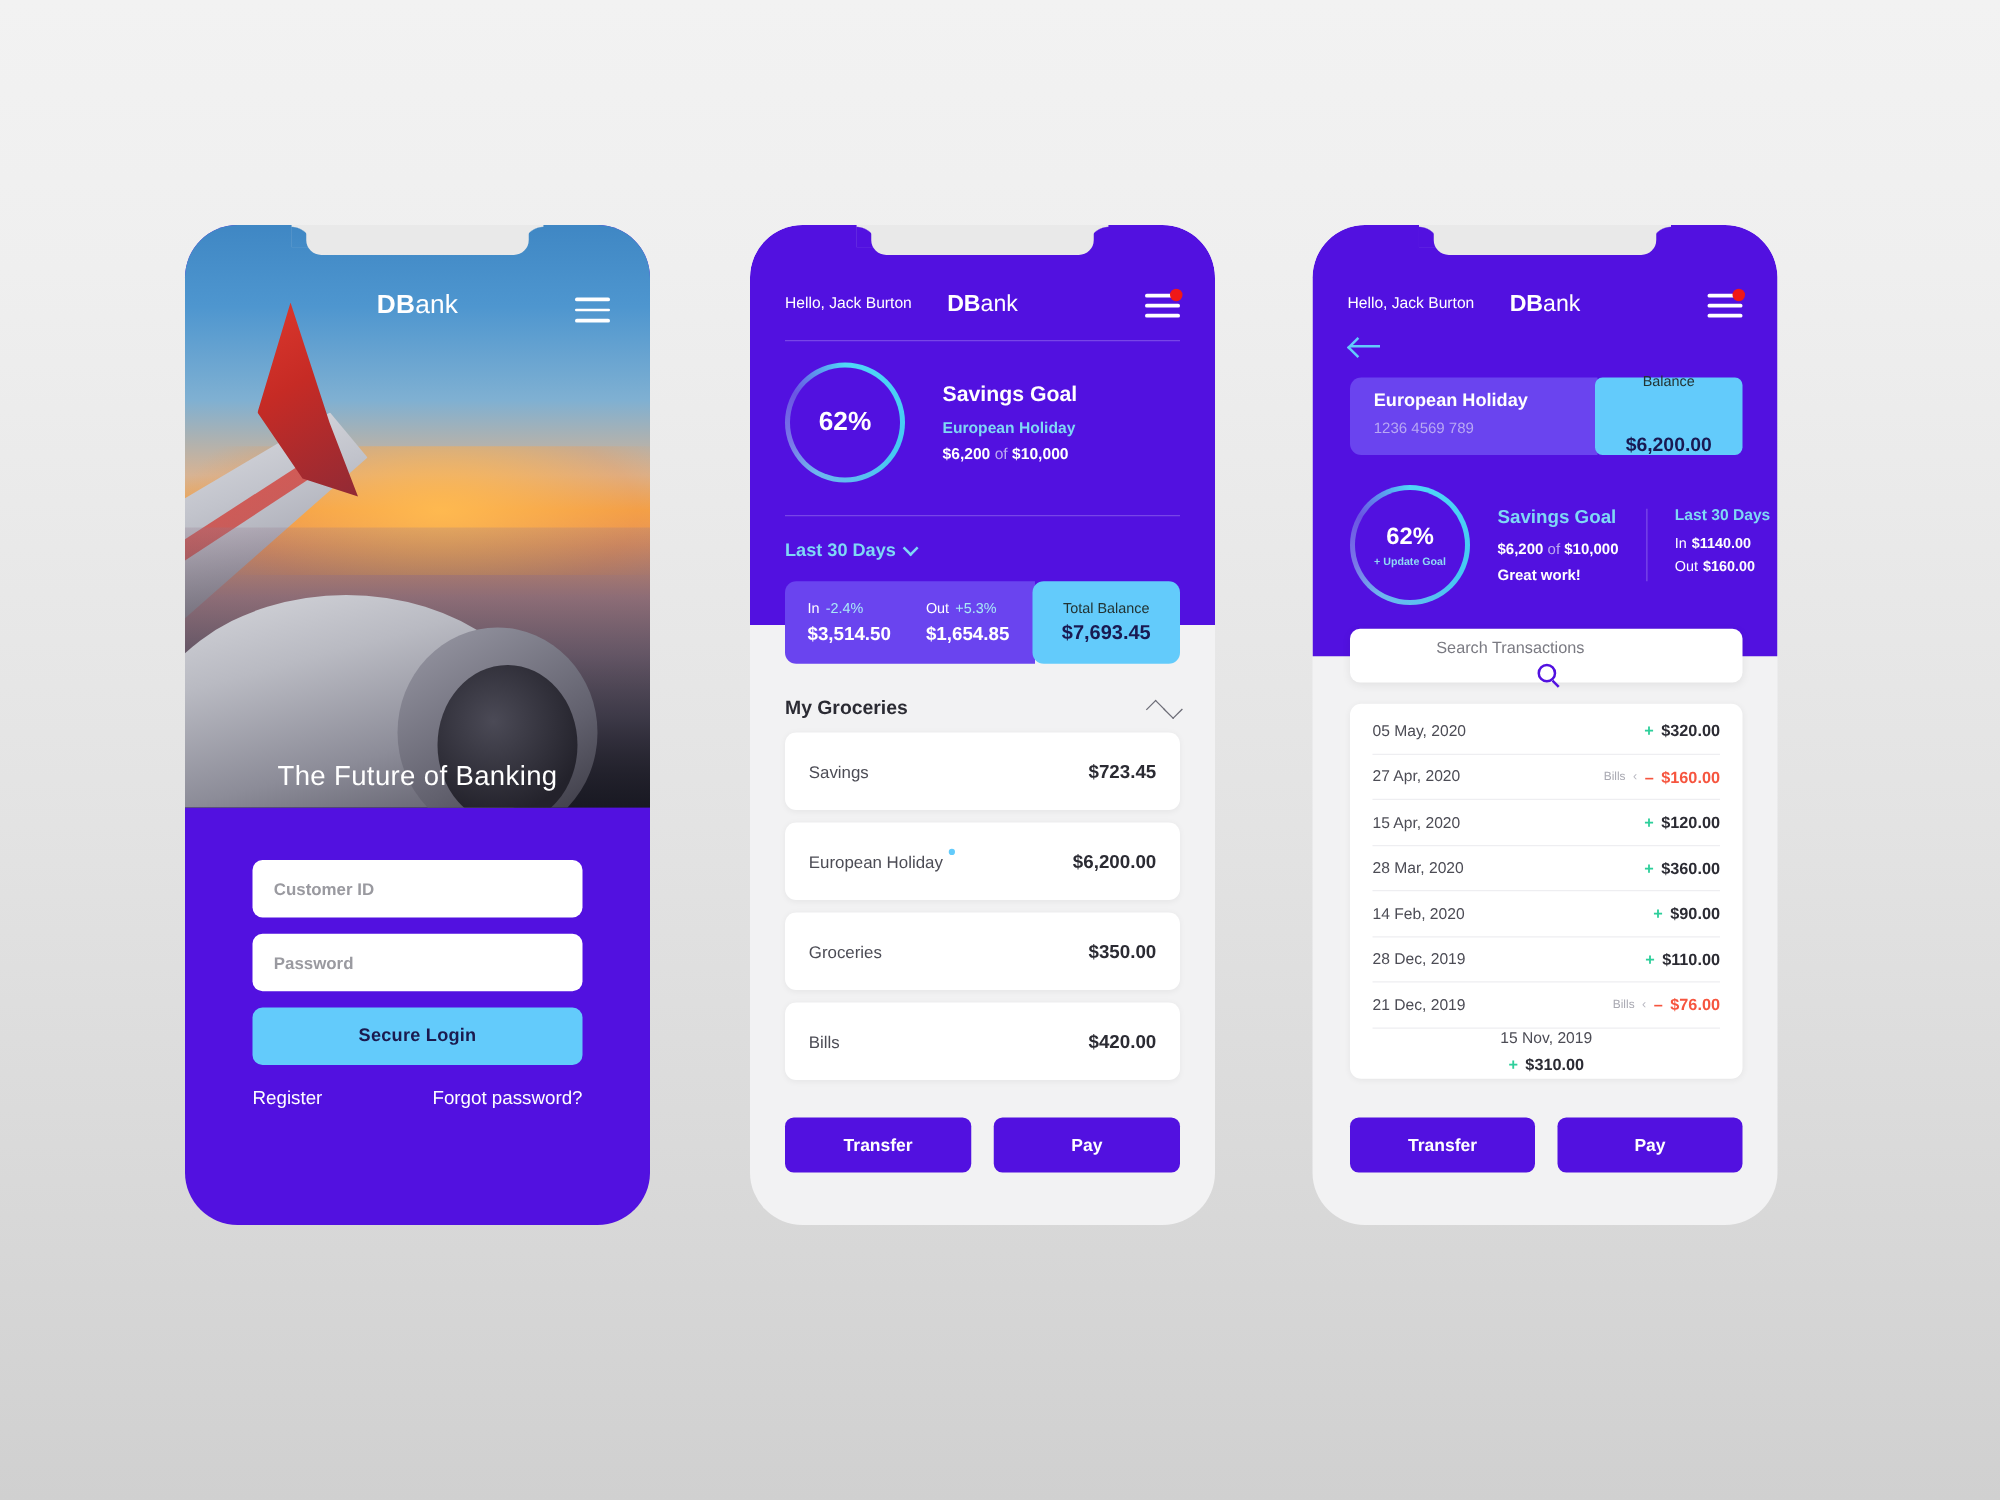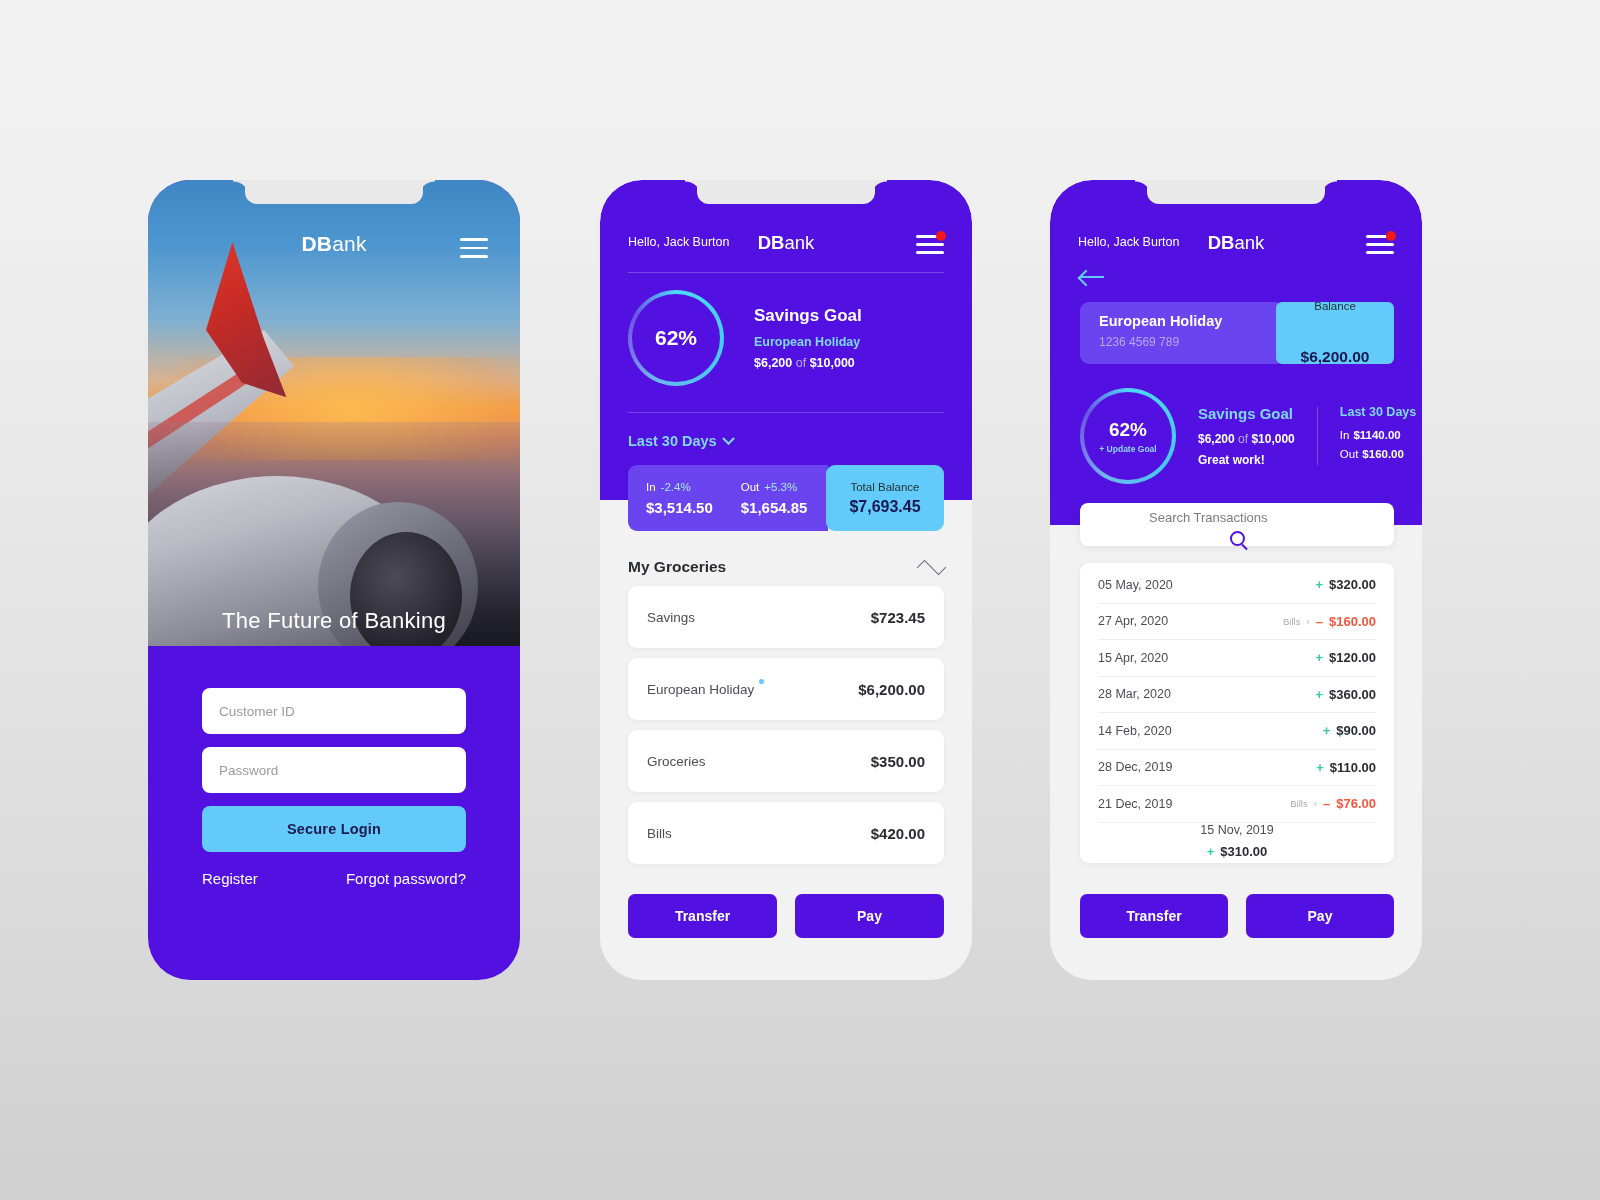--- a/index.html
+++ b/index.html
@@ -146,21 +146,21 @@
     text-align: center; z-index: 12;
     color: #fff; font-size: 22px; font-weight: 400; letter-spacing: .3px;
   }
 
   .p1-form { position: absolute; left: 54px; top: 508px; width: 264px; }
   .p1-input {
     width: 100%; height: 46px;
     background: #fff; border: none; border-radius: 8px;
     padding: 0 17px; margin-bottom: 13px;
     font-family: "Liberation Sans", sans-serif; font-size: 13.5px;
-    color: #333; outline: none;
+    color: #333; outline: none; font-weight: bold;
   }
   .p1-input::placeholder { color: #9a9aa0; }
   .p1-login {
     width: 100%; height: 46px;
     background: #63cbfb; border: none; border-radius: 8px;
     color: #1b1a4e; font-size: 14.5px; font-weight: 700;
     font-family: "Liberation Sans", sans-serif; cursor: pointer;
     letter-spacing: .2px;
   }
   .p1-links {

